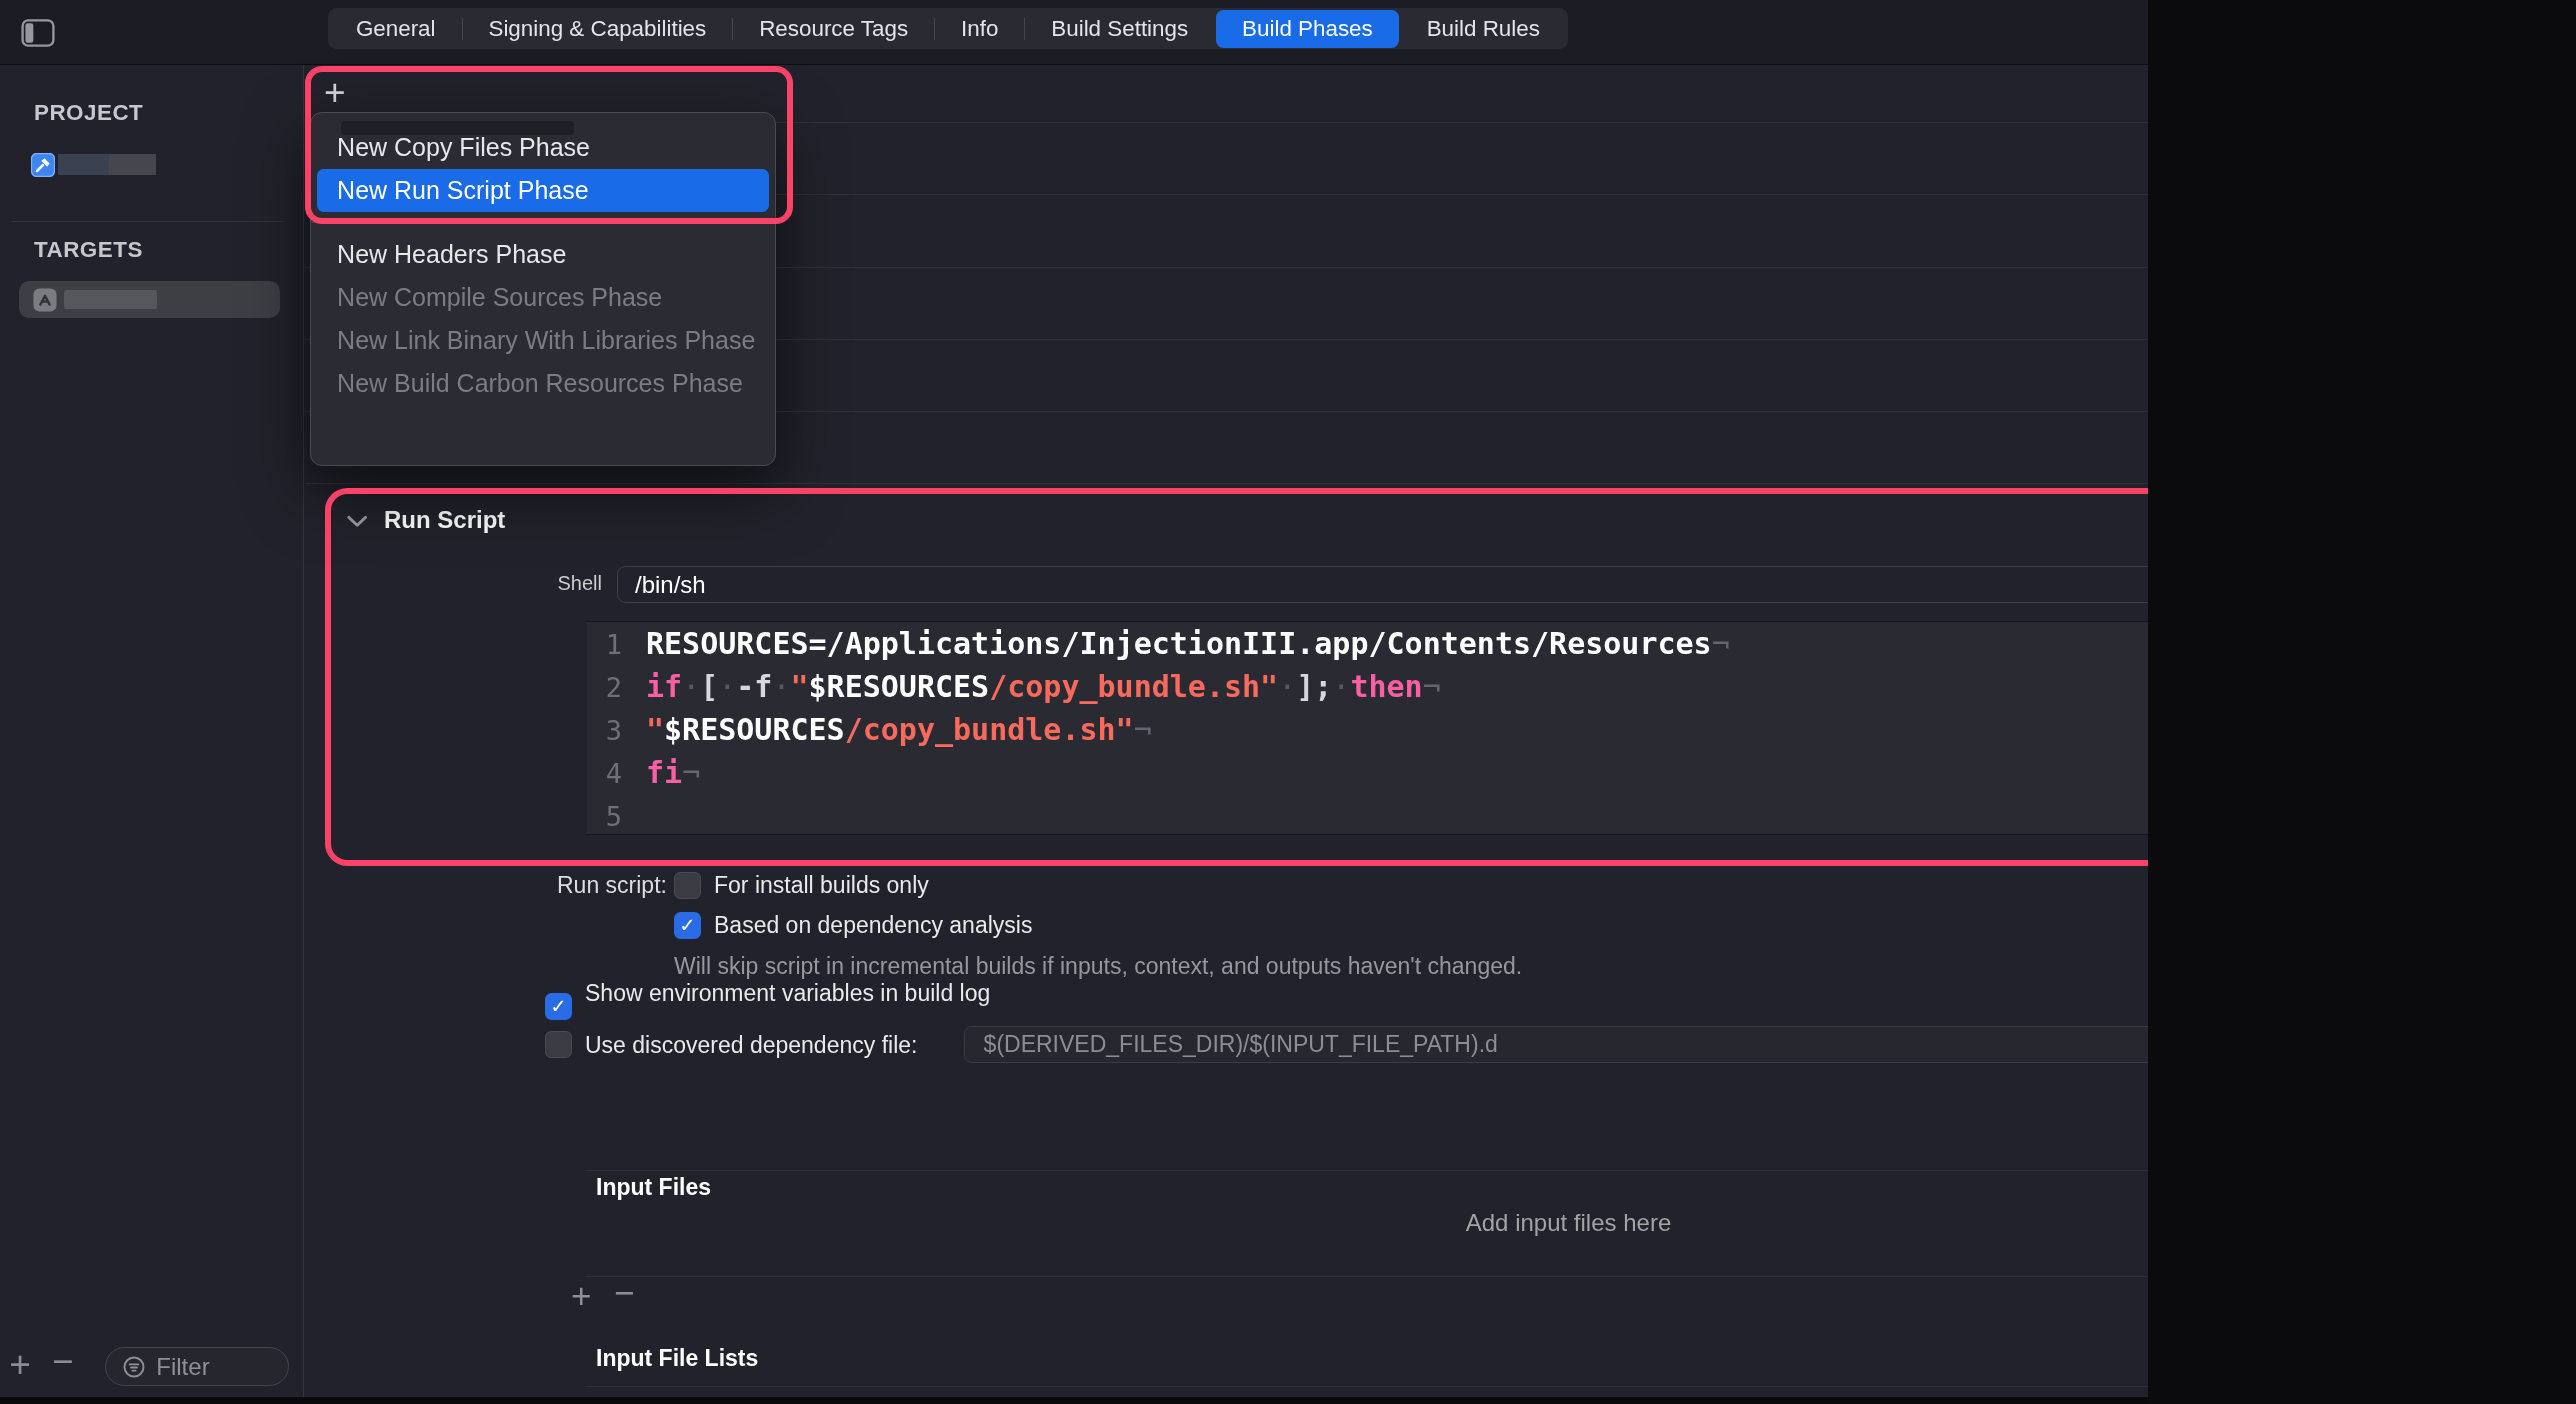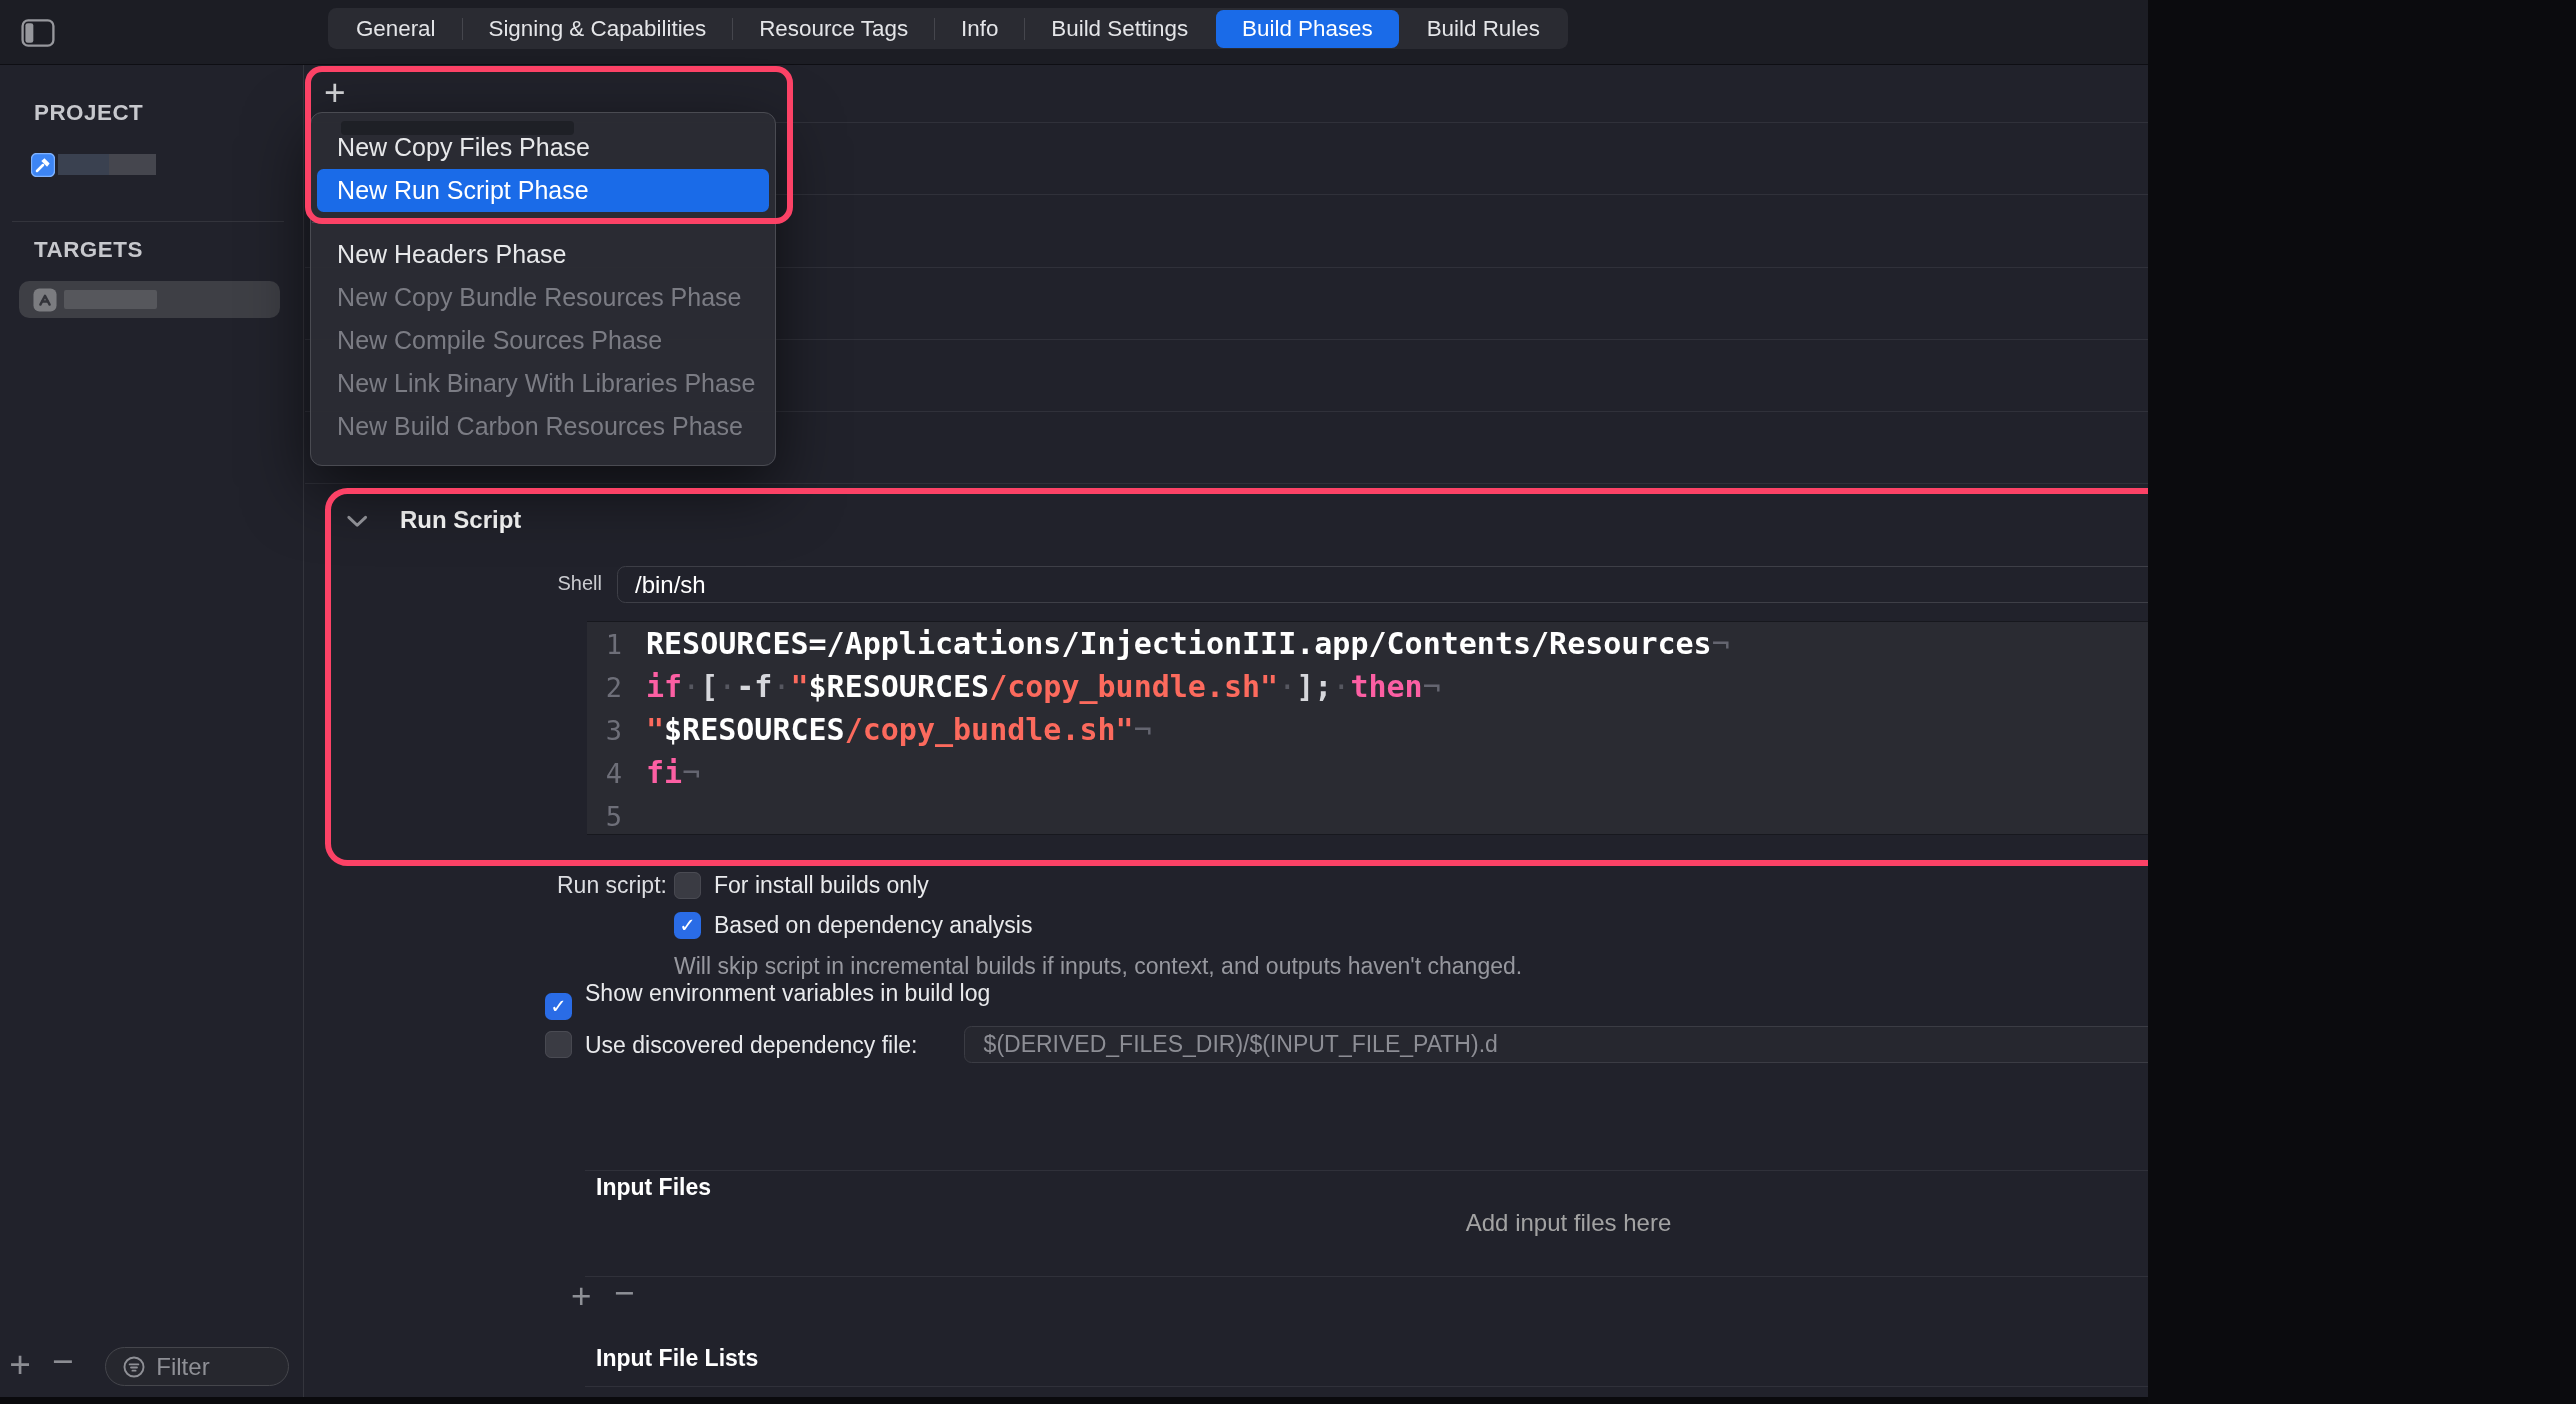--- a/index.html
+++ b/index.html
@@ -33,21 +33,21 @@
   .glyph-btn{position:absolute; font-size:37px; font-weight:300; color:#8c8d93; line-height:1;}
   .filter-pill{position:absolute; display:flex; align-items:center; gap:9.3px; border-radius:19.6px; border:1.9px solid #45464c; background:#26272e; padding:0 15px; font-size:24px; color:var(--ph);}
 
   
   .main{position:absolute; left:305px; top:65px; width:2271px; height:1332px;}
   .toolbar-plus{position:absolute; left:9.3px; top:5.6px; width:41px; height:45px; font-size:37px; font-weight:300; color:#d4d5d8; display:flex; align-items:center; justify-content:center;}
   .filter-field{position:absolute; left:1843px; top:10.2px; right:-13px; height:39px; background:#37383d; border:0.9px solid #48494f; border-radius:9.3px; display:flex; align-items:center; gap:9.3px; padding:0 13px; font-size:24px; color:var(--ph);}
   .trash{position:absolute; width:32px; height:34px;}
 
   
-  .rs-title{position:absolute; left:95px; top:441px; font-size:24px; font-weight:700; color:#fff;}
+  .rs-title{position:absolute; left:79px; top:441px; font-size:24px; font-weight:700; color:#fff;}
   .chev{position:absolute; left:41px; top:449px;}
   .shell-label{position:absolute; left:222px; top:507px; width:75px; text-align:right; font-size:20px; color:#cbccd0;}
   .shell-field{position:absolute; left:312px; top:501px; width:1933px; height:37px; border:1.9px solid #3e3f47; border-radius:8.4px; display:flex; align-items:center; padding:0 17px; font-size:24px; color:#fff;}
   .editor{position:absolute; left:282px; top:556px; width:1967px; height:214px; background:#2a2b32; border-top:0.9px solid #17181e; border-bottom:0.9px solid #17181e; font-family:"DejaVu Sans Mono","Liberation Mono",monospace; overflow:hidden;}
   .code-line{height:43px; line-height:43px; white-space:pre; font-size:30px;}
   .lnum{display:inline-block; width:35px; margin-right:24px; text-align:right; font-size:27px; color:#6e6f79;}
   .tk-plain-b,.tk-var{color:#ffffff; font-weight:700;}
   .tk-plain{color:#d6d7dc; font-weight:600;}
   .tk-kw{color:var(--kw); font-weight:600;}
   .tk-str{color:var(--str); font-weight:600;}
@@ -267,21 +267,20 @@
     <div class="vtick" style="left:2155px; top:1279px; height:28px;"></div>
     <div class="hr" style="top:1321px; left:280px; width:1967px;"></div>
   </div>
 
   <div class="menu">
     <div class="menu-redact"></div>
     <div class="mi"><span>New Copy Files Phase</span></div>
     <div class="mi selected"><span>New Run Script Phase</span></div>
     <div class="menu-sep"></div>
     <div class="mi"><span>New Headers Phase</span></div>
-    <div class="mi disabled"><span>New Copy Bundle Resources Phase</span></div>
     <div class="mi disabled"><span>New Compile Sources Phase</span></div>
     <div class="mi disabled"><span>New Link Binary With Libraries Phase</span></div>
     <div class="mi disabled"><span>New Build Carbon Resources Phase</span></div>
   </div>
 
   <div class="anno" style="left:305px; top:66px; width:488px; height:158px; border-radius:17px;"></div>
   <div class="anno" style="left:325px; top:488px; width:2232px; height:378px; border-radius:22.4px;"></div>
 
   <div class="bottom-strip"></div>
 </div>

